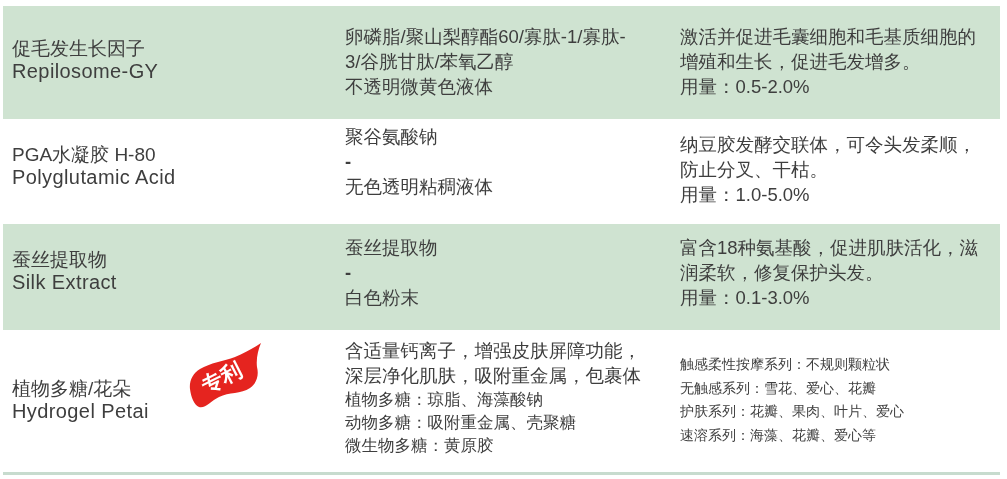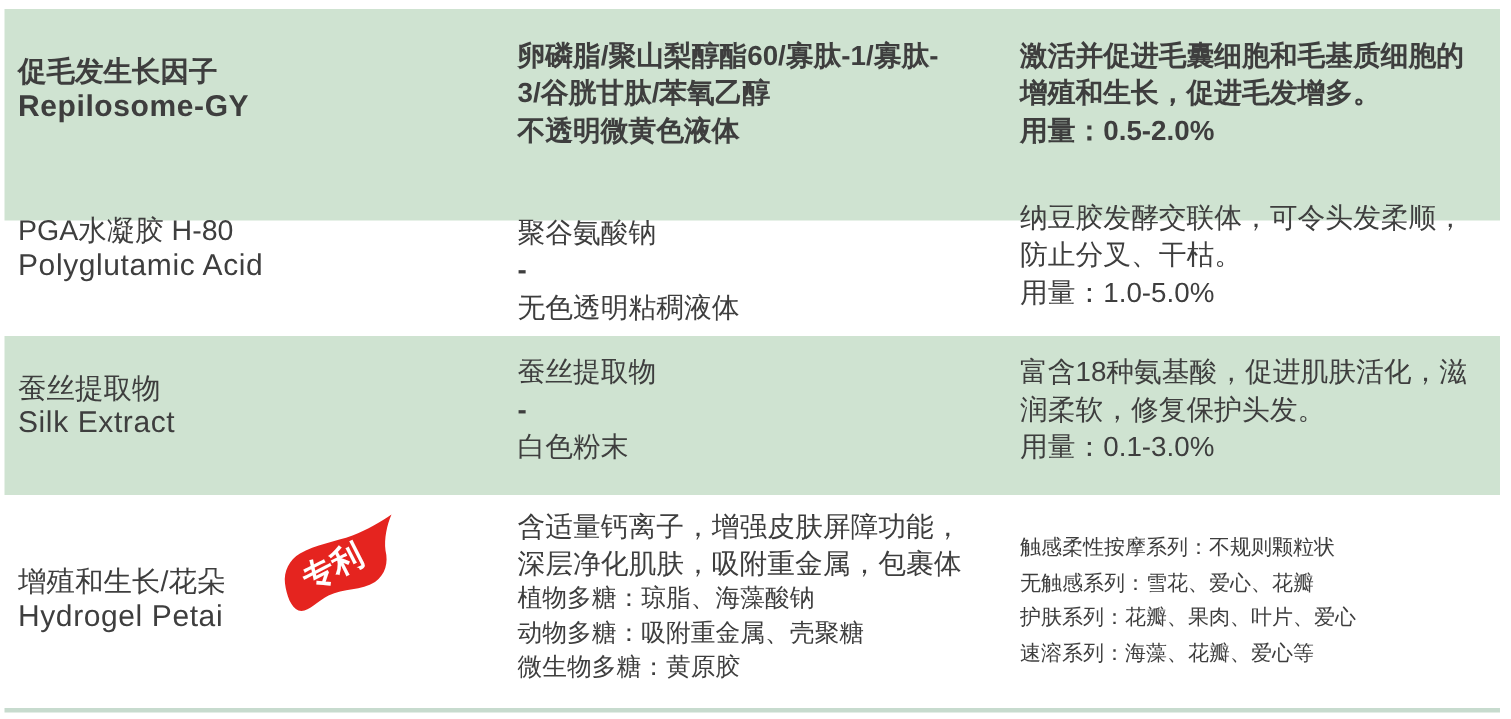--- a/index.html
+++ b/index.html
@@ -7,39 +7,39 @@
   .page {
     position:relative;
     width:1007px; height:479px;
     background:#fff;
     overflow:hidden;
     font-family:"Liberation Sans","DejaVu Sans",sans-serif;
     color:var(--text,#3e3e3e);
   }
   .row { position:absolute; left:3px; width:997px; }
   .row.green { background:var(--row-green,#cfe3d1); }
-  .r1 { top:6px;   height:141px;font-weight:bold; }
+  .r1 { top:6px;   height:113px; }
   .r2 { top:119px; height:115px; }
   .r3 { top:224px; height:106px;padding-left:28px; }
   .r4 { top:330px; height:142px; }
   .bottom-strip { position:absolute; top:472px; left:3px; width:997px; height:3px;
                   background:var(--bottom-strip,#c7dbce); }
   .cell { position:absolute; white-space:nowrap; }
   .c1 { left:9px; }
   .c2 { left:342px; }
   .c3 { left:677px; }
   .name-cn { font-size:19px; line-height:23px; }
   .name-en { font-size:20px; line-height:23px; letter-spacing:0.4px; }
   .bline  { font-size:18.5px; line-height:25px; }
   .sline  { font-size:16.5px; line-height:23px; }
   .tight  { font-size:14px;   line-height:23.5px; }
   .dash   { font-weight:bold; }
   
   .r1 .c1 { top:31px; } .r1 .c2 { top:18px; } .r1 .c3 { top:18px; }
-  .r2 .c1 { top:24px; } .r2 .c2 { top:23px; } .r2 .c3 { top:13px; }
+  .r2 .c1 { top:24px; } .r2 .c2 { top:5px; } .r2 .c3 { top:13px; }
   .r3 .c1 { top:24px; } .r3 .c2 { top:11px; } .r3 .c3 { top:11px; }
   .r4 .c1 { top:47px; } .r4 .c2 { top:8px;  } .r4 .c3 { top:23px; }
   .patent-flag { position:absolute; left:182px; top:10px; width:100px; height:76px; }
   .patent-flag path { fill:var(--patent-red,#e5241f); }
   .patent-flag text {
     fill:#ffffff; font-size:21px; font-weight:bold;
     font-family:"Liberation Sans","DejaVu Sans",sans-serif;
   }
 </style>
 </head>
@@ -93,21 +93,21 @@
     </div>
     <div class="cell c3">
       <div class="bline">富含18种氨基酸，促进肌肤活化，滋</div>
       <div class="bline">润柔软，修复保护头发。</div>
       <div class="bline">用量：0.1-3.0%</div>
     </div>
   </div>
 
   <div class="row r4">
     <div class="cell c1">
-      <div class="name-cn">增殖和生长/花朵</div>
+      <div class="name-cn">植物多糖/花朵</div>
       <div class="name-en">Hydrogel Petai</div>
     </div>
     <svg class="patent-flag" viewBox="0 0 100 76">
       <path d="M76,3
                C69,8 60,13 50,17
                C39,21 25,23 15,29
                C8,33 4,41 5,49
                C6,57 9,65 14,67
                C20,69 26,61 34,57
                C44,52 56,54 65,48

